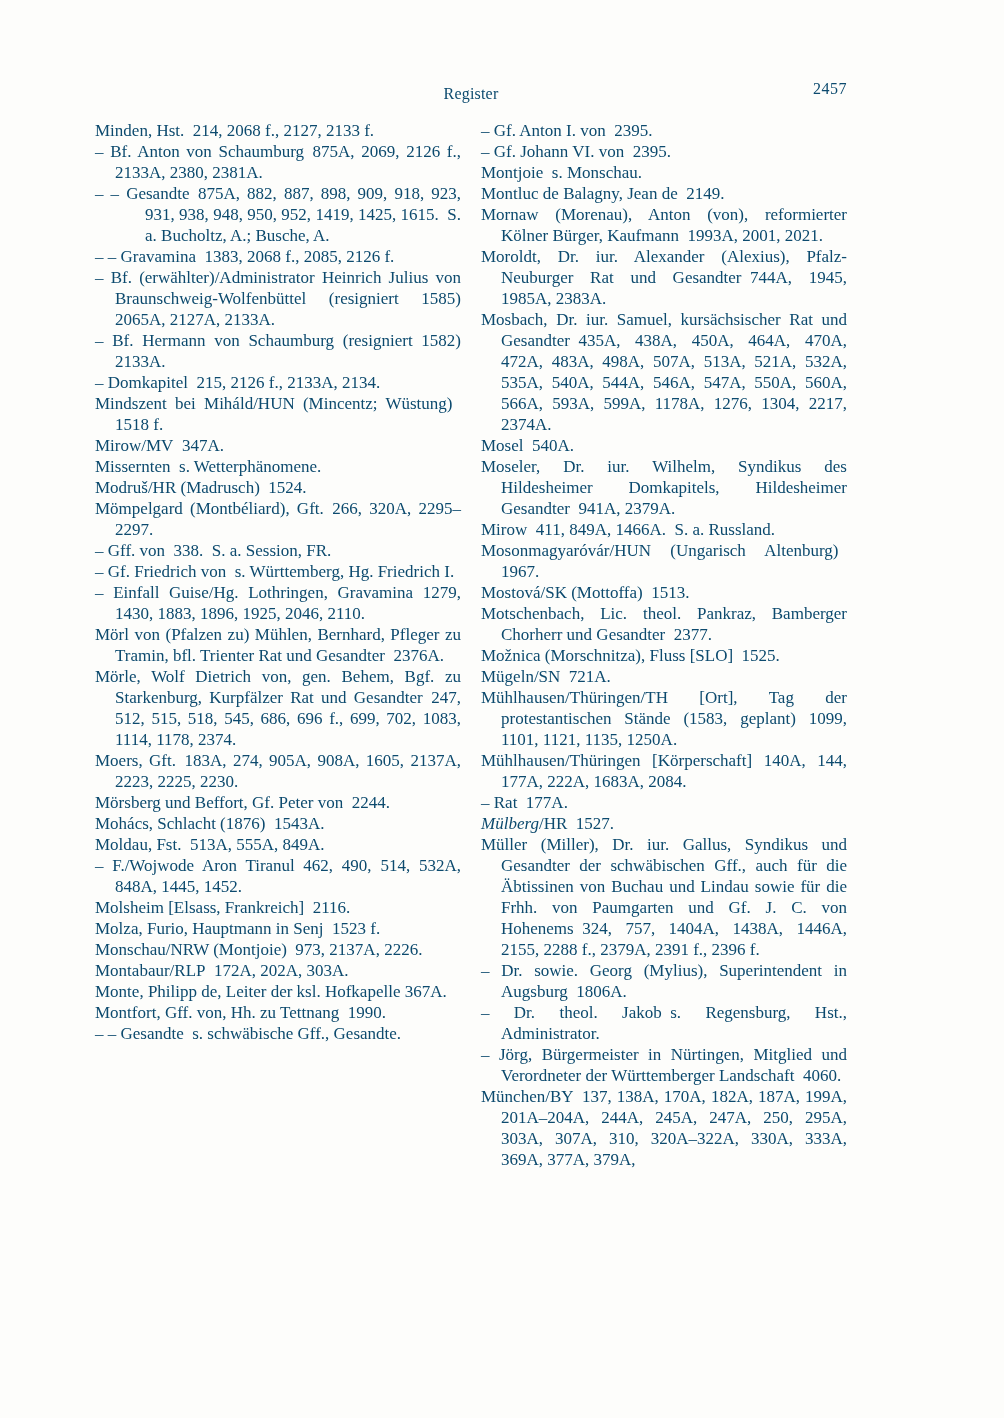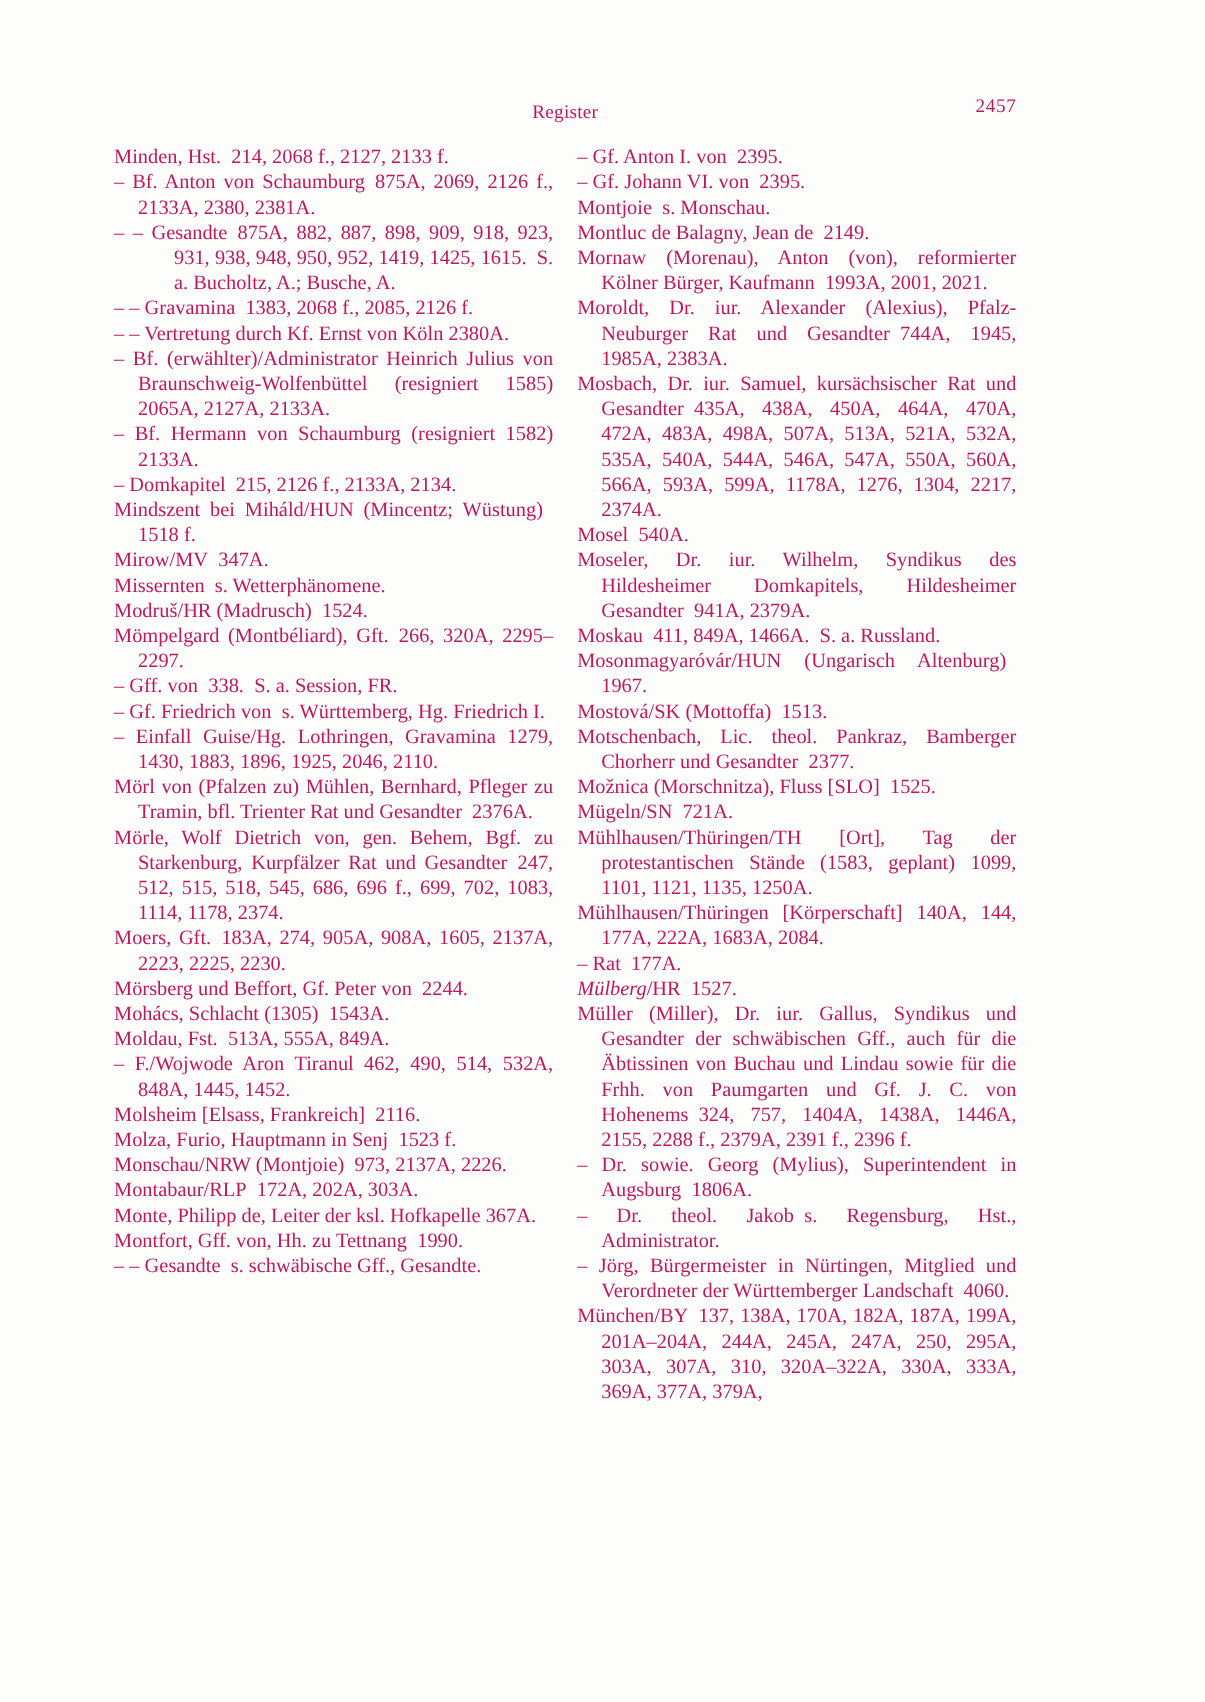--- a/index.html
+++ b/index.html
@@ -5,21 +5,21 @@
   html, body {
     margin: 0;
     padding: 0;
     background: #fdfdfb;
   }
   .page {
     position: relative;
     width: 1004px;
     height: 1192px;
     background: #fdfdfb;
-    color: #be185d;
+    color: #0c4a6e;
     font-family: "Liberation Serif", "DejaVu Serif", serif;
     font-size: 17px;
     line-height: 21px;
     overflow: hidden;
   }
   .running-head {
     position: absolute;
     top: 80px;
     left: 95px;
     width: 752px;
@@ -70,37 +70,36 @@
   <div class="running-head">
     <div class="rh-title">Register</div>
     <div class="rh-page">2457</div>
   </div>
 
   <div class="col col-left">
       <p class="entry"><span>Minden, Hst. 214, 2068 f., 2127, 2133 f.</span></p>
       <p class="entry"><span>– Bf. Anton von Schaumburg 875A, 2069, 2126 f., 2133A, 2380, 2381A.</span></p>
       <p class="entry sub2"><span>– – Gesandte 875A, 882, 887, 898, 909, 918, 923, 931, 938, 948, 950, 952, 1419, 1425, 1615. S. a. Bucholtz, A.; Busche, A.</span></p>
       <p class="entry sub2"><span>– – Gravamina 1383, 2068 f., 2085, 2126 f.</span></p>
-      <p class="entry sub2"><span>– – Vertretung durch Kf. Ernst von Köln 2380A.</span></p>
       <p class="entry"><span>– Bf. (erwählter)/Administrator Heinrich Julius von Braunschweig-Wolfenbüttel (resigniert 1585) 2065A, 2127A, 2133A.</span></p>
       <p class="entry"><span>– Bf. Hermann von Schaumburg (resigniert 1582) 2133A.</span></p>
       <p class="entry"><span>– Domkapitel 215, 2126 f., 2133A, 2134.</span></p>
       <p class="entry"><span>Mindszent bei Miháld/HUN (Mincentz; Wüstung) 1518 f.</span></p>
       <p class="entry"><span>Mirow/MV 347A.</span></p>
       <p class="entry"><span>Missernten s. Wetterphänomene.</span></p>
       <p class="entry"><span>Modruš/HR (Madrusch) 1524.</span></p>
       <p class="entry"><span>Mömpelgard (Montbéliard), Gft. 266, 320A, 2295–2297.</span></p>
       <p class="entry"><span>– Gff. von 338. S. a. Session, FR.</span></p>
       <p class="entry"><span>– Gf. Friedrich von s. Württemberg, Hg. Friedrich I.</span></p>
       <p class="entry"><span>– Einfall Guise/Hg. Lothringen, Gravamina 1279, 1430, 1883, 1896, 1925, 2046, 2110.</span></p>
       <p class="entry"><span>Mörl von (Pfalzen zu) Mühlen, Bernhard, Pfleger zu Tramin, bfl. Trienter Rat und Gesandter 2376A.</span></p>
       <p class="entry"><span>Mörle, Wolf Dietrich von, gen. Behem, Bgf. zu Starkenburg, Kurpfälzer Rat und Gesandter 247, 512, 515, 518, 545, 686, 696 f., 699, 702, 1083, 1114, 1178, 2374.</span></p>
       <p class="entry"><span>Moers, Gft. 183A, 274, 905A, 908A, 1605, 2137A, 2223, 2225, 2230.</span></p>
       <p class="entry"><span>Mörsberg und Beffort, Gf. Peter von 2244.</span></p>
-      <p class="entry"><span>Mohács, Schlacht (1305) 1543A.</span></p>
+      <p class="entry"><span>Mohács, Schlacht (1876) 1543A.</span></p>
       <p class="entry"><span>Moldau, Fst. 513A, 555A, 849A.</span></p>
       <p class="entry"><span>– F./Wojwode Aron Tiranul 462, 490, 514, 532A, 848A, 1445, 1452.</span></p>
       <p class="entry"><span>Molsheim [Elsass, Frankreich] 2116.</span></p>
       <p class="entry"><span>Molza, Furio, Hauptmann in Senj 1523 f.</span></p>
       <p class="entry"><span>Monschau/NRW (Montjoie) 973, 2137A, 2226.</span></p>
       <p class="entry"><span>Montabaur/RLP 172A, 202A, 303A.</span></p>
       <p class="entry"><span>Monte, Philipp de, Leiter der ksl. Hofkapelle 367A.</span></p>
       <p class="entry"><span>Montfort, Gff. von, Hh. zu Tettnang 1990.</span></p>
       <p class="entry sub2"><span>– – Gesandte s. schwäbische Gff., Gesandte.</span></p>
     </div>
@@ -108,21 +107,21 @@
   <div class="col col-right">
       <p class="entry"><span>– Gf. Anton I. von 2395.</span></p>
       <p class="entry"><span>– Gf. Johann VI. von 2395.</span></p>
       <p class="entry"><span>Montjoie s. Monschau.</span></p>
       <p class="entry"><span>Montluc de Balagny, Jean de 2149.</span></p>
       <p class="entry"><span>Mornaw (Morenau), Anton (von), reformierter Kölner Bürger, Kaufmann 1993A, 2001, 2021.</span></p>
       <p class="entry"><span>Moroldt, Dr. iur. Alexander (Alexius), Pfalz-Neuburger Rat und Gesandter 744A, 1945, 1985A, 2383A.</span></p>
       <p class="entry"><span>Mosbach, Dr. iur. Samuel, kursächsischer Rat und Gesandter 435A, 438A, 450A, 464A, 470A, 472A, 483A, 498A, 507A, 513A, 521A, 532A, 535A, 540A, 544A, 546A, 547A, 550A, 560A, 566A, 593A, 599A, 1178A, 1276, 1304, 2217, 2374A.</span></p>
       <p class="entry"><span>Mosel 540A.</span></p>
       <p class="entry"><span>Moseler, Dr. iur. Wilhelm, Syndikus des Hildesheimer Domkapitels, Hildesheimer Gesandter 941A, 2379A.</span></p>
-      <p class="entry"><span>Moskau 411, 849A, 1466A. S. a. Russland.</span></p>
+      <p class="entry"><span>Mirow 411, 849A, 1466A. S. a. Russland.</span></p>
       <p class="entry"><span>Mosonmagyaróvár/HUN (Ungarisch Altenburg) 1967.</span></p>
       <p class="entry"><span>Mostová/SK (Mottoffa) 1513.</span></p>
       <p class="entry"><span>Motschenbach, Lic. theol. Pankraz, Bamberger Chorherr und Gesandter 2377.</span></p>
       <p class="entry"><span>Možnica (Morschnitza), Fluss [SLO] 1525.</span></p>
       <p class="entry"><span>Mügeln/SN 721A.</span></p>
       <p class="entry"><span>Mühlhausen/Thüringen/TH [Ort], Tag der protestantischen Stände (1583, geplant) 1099, 1101, 1121, 1135, 1250A.</span></p>
       <p class="entry"><span>Mühlhausen/Thüringen [Körperschaft] 140A, 144, 177A, 222A, 1683A, 2084.</span></p>
       <p class="entry"><span>– Rat 177A.</span></p>
       <p class="entry"><em>Mülberg</em><span>/HR 1527.</span></p>
       <p class="entry"><span>Müller (Miller), Dr. iur. Gallus, Syndikus und Gesandter der schwäbischen Gff., auch für die Äbtissinen von Buchau und Lindau sowie für die Frhh. von Paumgarten und Gf. J. C. von Hohenems 324, 757, 1404A, 1438A, 1446A, 2155, 2288 f., 2379A, 2391 f., 2396 f.</span></p>

